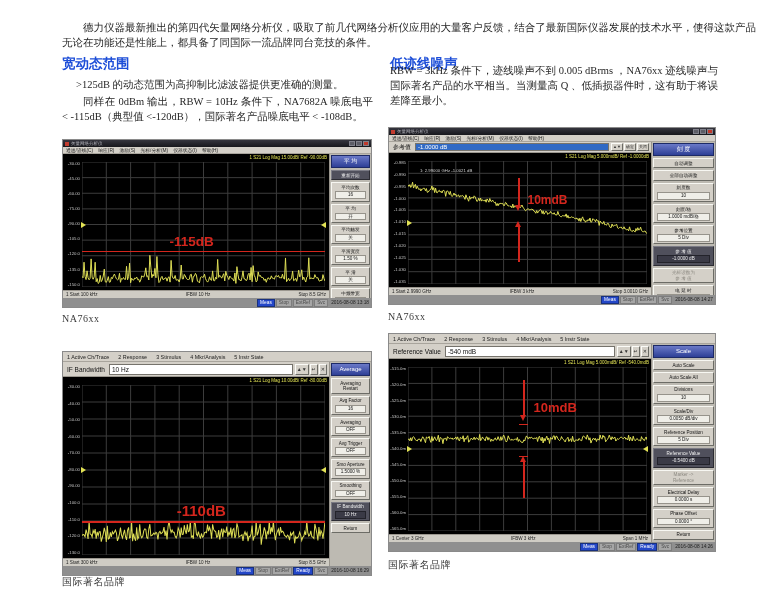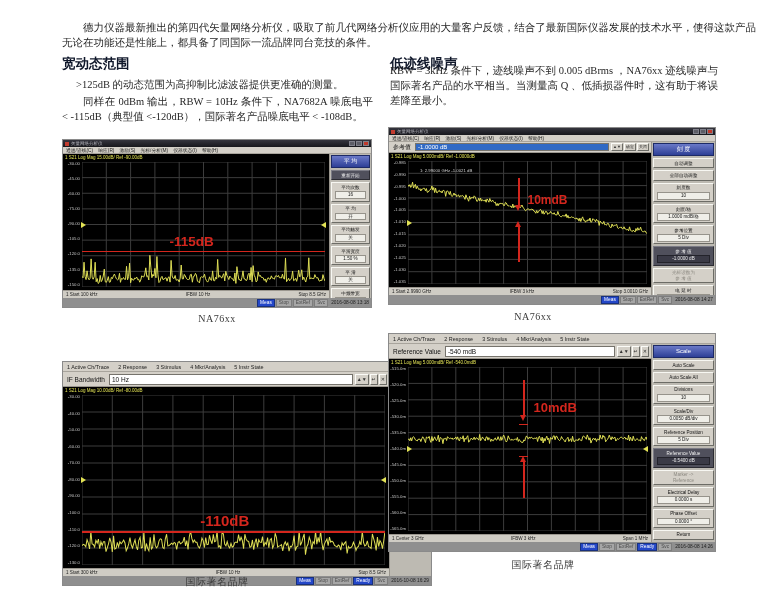--- a/index.html
+++ b/index.html
@@ -1,23 +1,23 @@
 <!DOCTYPE html>
 <html><head>
 <meta charset="utf-8">
 <style>
   html,body{margin:0;padding:0;}
   body{width:760px;height:590px;position:relative;background:#ffffff;overflow:hidden;
        font-family:"Liberation Sans","DejaVu Sans",sans-serif;color:#222;}
   .abs{position:absolute;font-family:Liberation Serif, serif;}
   
   .intro{left:62px;top:9px;width:694px;font-size:10.5px;line-height:15px;text-align:justify;text-indent:2em;color:#262626;}
-  .colhead{font-size:13.5px;font-weight:bold;color:#0f172a;}
+  .colhead{font-size:13.5px;font-weight:bold;color:#1d4ed8;}
   .body-p{font-size:10.5px;line-height:15px;text-align:justify;color:#262626;}
-  .caption{text-align:center;font-size:10px;color:#3a3a3a;letter-spacing:0.5px;}
+  .caption{text-align:left;font-size:10px;color:#3a3a3a;letter-spacing:0.5px;}
   
   .shot{position:absolute;border:1px solid #8a8a8a;box-sizing:border-box;display:flex;flex-direction:column;background:#c9c6bd;}
   .shot *{box-sizing:border-box;}
   .titlebar{height:7px;display:flex;align-items:center;gap:2px;padding:0 2px;background:linear-gradient(#35353e,#17171c);}
   .appicon{width:4px;height:4px;background:#c23b2e;flex:none;}
   .apptitle{flex:1;font-size:4.5px;color:#b8b8c0;white-space:nowrap;overflow:hidden;}
   .winbtns{display:flex;gap:1px;flex:none;}
   .wb{width:6px;height:4.5px;background:#5d5d66;border:0.5px solid #80808a;}
   .wb.close{background:#c0392b;}
   .menubar{display:flex;align-items:center;background:#d4d0c8;border-bottom:1px solid #a8a49c;white-space:nowrap;overflow:hidden;}
@@ -33,21 +33,21 @@
   .elabel{font-size:6px;color:#111;white-space:nowrap;padding:0 2px;}
   .entrybar.en .elabel{font-size:6.5px;}
   .einput{flex:1;height:8px;background:#fff;border:1px solid #76736c;font-size:6px;color:#111;display:flex;align-items:center;padding:0 2px;white-space:nowrap;overflow:hidden;}
   .entrybar.en .einput{height:11px;font-size:6.5px;}
   .einput.sel{background:#316ac5;color:#fff;}
   .ebtns{display:flex;gap:1px;flex:none;}
   .ebtn{min-width:8px;height:8px;padding:0 1px;background:#d4d0c8;border:1px solid;border-color:#fbfbf7 #6c6c66 #6c6c66 #fbfbf7;
         font-size:4px;line-height:6px;color:#333;display:flex;align-items:center;justify-content:center;white-space:nowrap;}
   .entrybar.en .ebtn{height:11px;font-size:5px;}
   
-  .plot{flex:1;position:relative;background:#000;min-height:0;overflow:hidden;}
+  .plot{flex:1;position:relative;background:#000;min-height:0;overflow:hidden;text-align:right;}
   .tracebar{position:absolute;top:1px;left:2px;right:2px;font-size:4.5px;line-height:6px;color:#e3e355;white-space:nowrap;overflow:hidden;z-index:3;}
   .ylabels{position:absolute;left:0;width:17px;top:8px;bottom:3px;display:flex;flex-direction:column;justify-content:space-between;
            align-items:flex-end;z-index:2;}
   .yl{font-size:4.3px;line-height:4.3px;color:#c4c4c4;}
   .gridbox{position:absolute;left:19px;right:4px;top:8px;bottom:3px;}
   .gridsvg{position:absolute;left:0;top:0;width:100%;height:100%;display:block;}
   .refmark{position:absolute;width:0;height:0;border-top:3px solid transparent;border-bottom:3px solid transparent;transform:translateY(-50%);z-index:4;}
   .refmark.l{left:-1px;border-left:5px solid #e3e355;}
   .refmark.r{right:-1px;border-right:5px solid #e3e355;}
   .redline{position:absolute;left:0;right:0;height:1.5px;background:#d4261d;z-index:4;}
@@ -331,21 +331,21 @@
         <span class="badge on">Meas</span>
         <span class="badge">Stop</span>
         <span class="badge">ExtRef</span>
         <span class="badge">Svc</span>
       </span>
     <span class="time">2016-08-08 14:27</span>
   </div>
 </div>
 <div class="abs caption" style="left:388px;top:311px;width:290px">NA76xx</div>
 
-<div class="shot" style="left:62px;top:361px;width:370px;height:225px">
+<div class="shot" style="left:62px;top:351px;width:310px;height:225px">
   <div class="menubar en">
       <span class="mi">1 Active Ch/Trace</span>
       <span class="mi">2 Response</span>
       <span class="mi">3 Stimulus</span>
       <span class="mi">4 Mkr/Analysis</span>
       <span class="mi">5 Instr State</span>
     </div>
   <div class="mainrow">
     <div class="leftcol">
       <div class="entrybar en">

